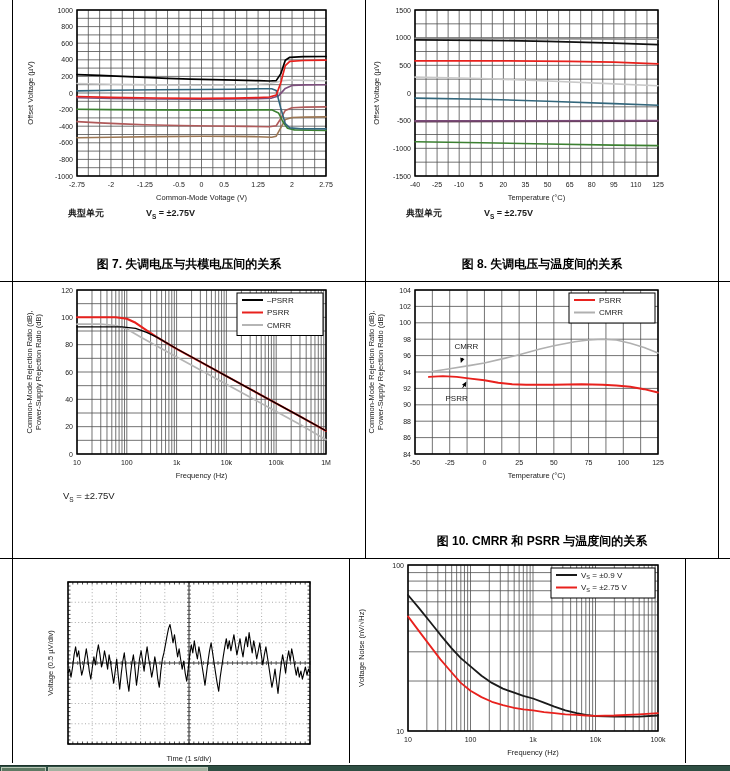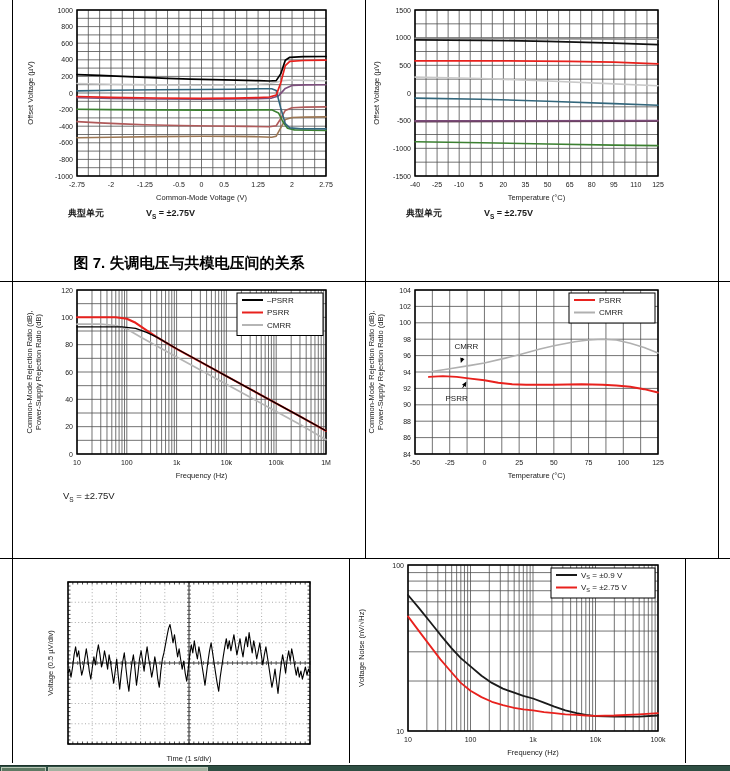--- a/index.html
+++ b/index.html
@@ -2,21 +2,21 @@
 <html><head>
 <meta charset="utf-8">
 <style>
   html,body{margin:0;padding:0;background:#ffffff;}
   .page{position:relative;width:730px;height:771px;background:#fff;overflow:hidden;
         font-family:"Liberation Sans",sans-serif;color:#1a1a1a;}
   .bline{position:absolute;background:#000;}
   .cell{position:absolute;}
   .chart{position:absolute;left:0;top:0;}
   .caption{position:absolute;left:0;bottom:7px;width:100%;text-align:center;
-           font-size:15px;font-weight:bold;color:#000;}
+           font-size:12px;font-weight:bold;color:#000;}
   .notes{position:absolute;font-size:9px;font-weight:bold;color:#1a1a1a;white-space:nowrap;}
   .notes span.note + span.note{margin-left:42px;}
   .notes sub{font-size:6.5px;}
   .taskbar{position:absolute;left:0;top:765px;width:730px;height:6px;background:#2e4f43;
            border-top:1px solid #1d332b;}
   .task-btn{position:absolute;top:1px;height:4px;border:1px solid #b9c6b6;border-bottom:none;}
   .task-btn1{left:1px;width:43px;background:#5e7a64;}
   .task-btn2{left:48px;width:158px;background:#a2b2a0;}
   svg text{fill:#1a1a1a;}
 </style>
@@ -178,20 +178,21 @@
         <text x="45" y="40.16666666666666" font-size="7" text-anchor="end">1000</text>
         <text x="45" y="67.83333333333334" font-size="7" text-anchor="end">500</text>
         <text x="45" y="95.5" font-size="7" text-anchor="end">0</text>
         <text x="45" y="123.16666666666667" font-size="7" text-anchor="end">-500</text>
         <text x="45" y="150.83333333333334" font-size="7" text-anchor="end">-1000</text>
         <text x="45" y="178.5" font-size="7" text-anchor="end">-1500</text>
         <text x="170.5" y="200" font-size="7.5" text-anchor="middle">Temperature (°C)</text>
         <text x="13" y="93" font-size="7.5" text-anchor="middle" transform="rotate(-90 13 93)">Offset Voltage (µV)</text>
       </svg>
     <div class="notes" style="left:40px;top:207px;"><span class="note">典型单元</span><span class="note">V<sub>S</sub> = ±2.75V</span></div>
+    <div class="caption">图 8. 失调电压与温度间的关系</div>
   </div>
 
   <div class="cell" style="left:13px;top:282px;width:352px;height:275px;">
     <svg class="chart" width="352" height="230">
         <line x1="64" y1="8" x2="64" y2="172" stroke="#4f4f4f" stroke-width="0.8"></line>
         <line x1="78.99129378406627" y1="8" x2="78.99129378406627" y2="172" stroke="#4f4f4f" stroke-width="0.8"></line>
         <line x1="87.76063848503918" y1="8" x2="87.76063848503918" y2="172" stroke="#4f4f4f" stroke-width="0.8"></line>
         <line x1="93.98258756813253" y1="8" x2="93.98258756813253" y2="172" stroke="#4f4f4f" stroke-width="0.8"></line>
         <line x1="98.80870621593374" y1="8" x2="98.80870621593374" y2="172" stroke="#4f4f4f" stroke-width="0.8"></line>
         <line x1="102.75193226910545" y1="8" x2="102.75193226910545" y2="172" stroke="#4f4f4f" stroke-width="0.8"></line>
@@ -337,20 +338,21 @@
         <text x="233" y="20.5" font-size="8">PSRR</text>
         <line x1="208" y1="30.5" x2="229" y2="30.5" stroke="#b0b0b0" stroke-width="2"></line>
         <text x="233" y="33" font-size="8">CMRR</text>
         <text x="100.37714285714286" y="67.08000000000006" font-size="8" text-anchor="middle">CMRR</text>
         <line x1="96.52780225973973" y1="75.94585135241462" x2="95.78519229220792" y2="78.13853716189641" stroke="#000" stroke-width="1"></line>
         <polygon points="94.8,81.0,94.3,75.5,98.5,76.9" fill="#000"></polygon>
         <text x="90.65714285714286" y="118.74000000000002" font-size="8" text-anchor="middle">PSRR</text>
         <line x1="96.66397431945795" y1="105.8516422961403" x2="98.87543499156409" y2="102.02708942596497" stroke="#000" stroke-width="1"></line>
         <polygon points="100.4,99.4,99.8,104.9,96.0,102.7" fill="#000"></polygon>
       </svg>
+    <div class="caption">图 10. CMRR 和 PSRR 与温度间的关系</div>
   </div>
 
   <div class="cell" style="left:13px;top:575px;width:335px;height:203px;">
     <svg class="chart" width="335" height="204">
         <rect x="55" y="7" width="242" height="162" fill="#fff"></rect>
         <line x1="79.2" y1="7" x2="79.2" y2="169" stroke="#888" stroke-width="0.7" stroke-dasharray="1,2.4"></line>
         <line x1="103.4" y1="7" x2="103.4" y2="169" stroke="#888" stroke-width="0.7" stroke-dasharray="1,2.4"></line>
         <line x1="127.6" y1="7" x2="127.6" y2="169" stroke="#888" stroke-width="0.7" stroke-dasharray="1,2.4"></line>
         <line x1="151.8" y1="7" x2="151.8" y2="169" stroke="#888" stroke-width="0.7" stroke-dasharray="1,2.4"></line>
         <line x1="200.2" y1="7" x2="200.2" y2="169" stroke="#888" stroke-width="0.7" stroke-dasharray="1,2.4"></line>

